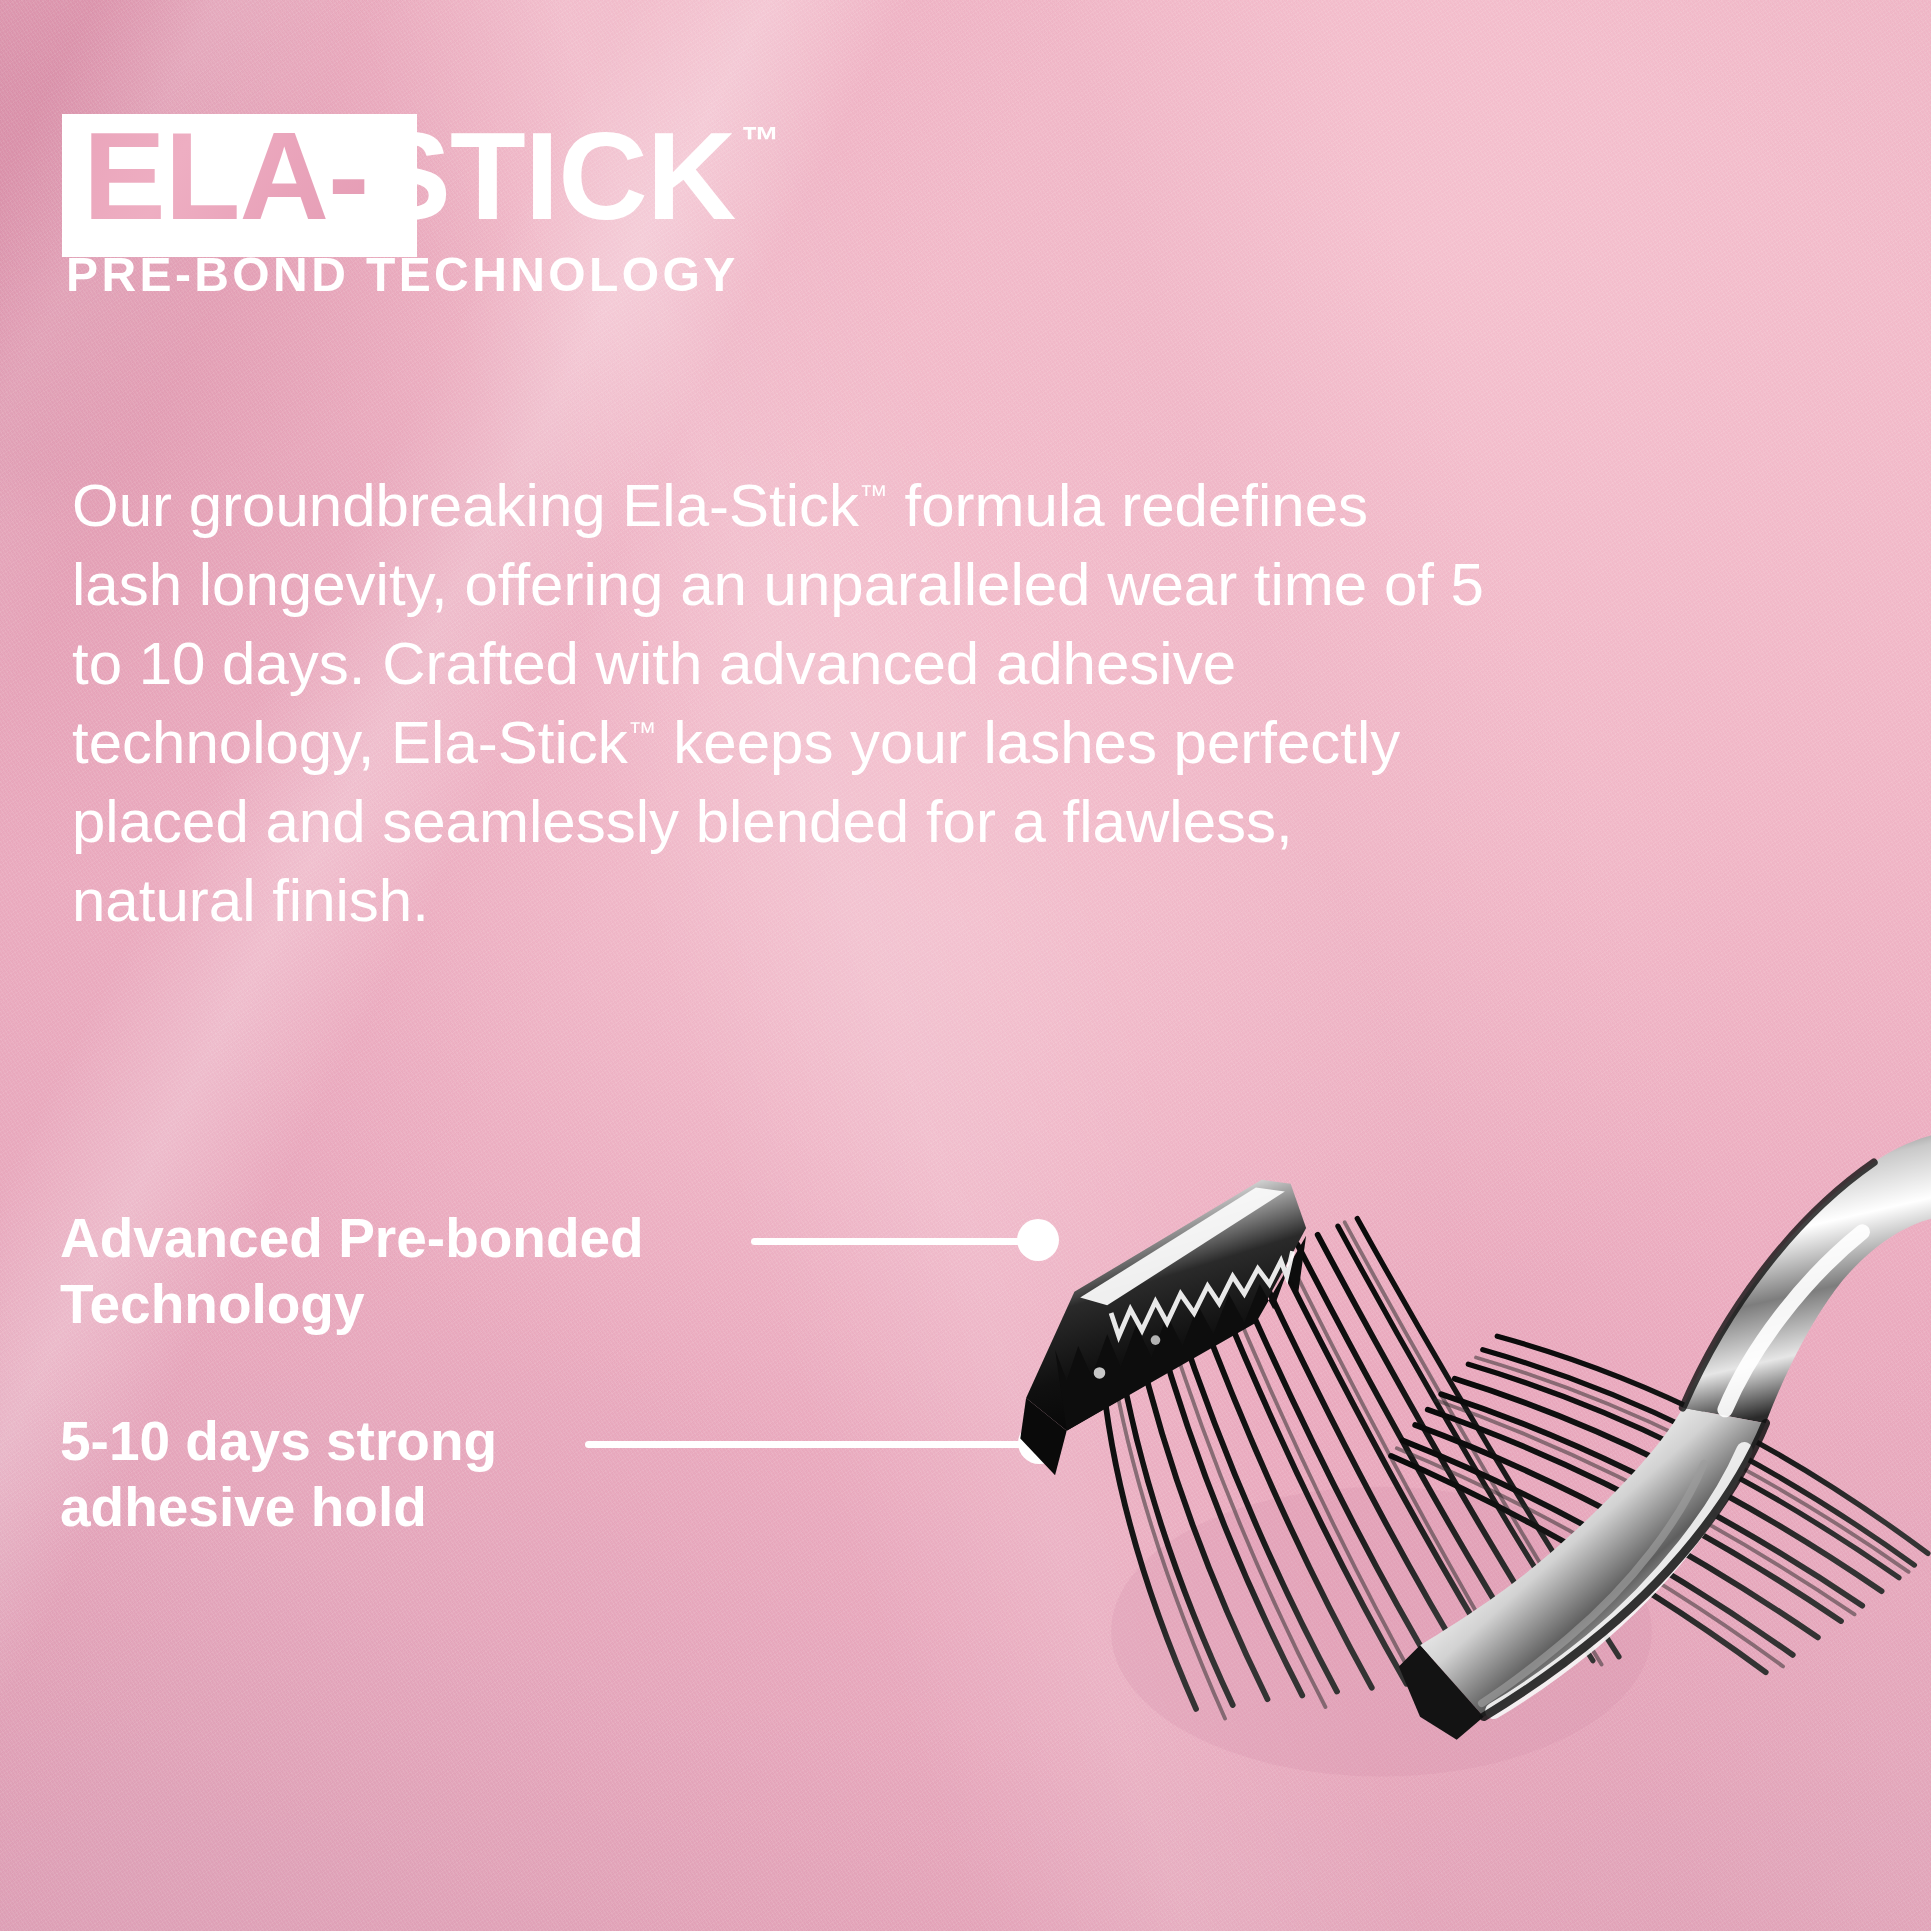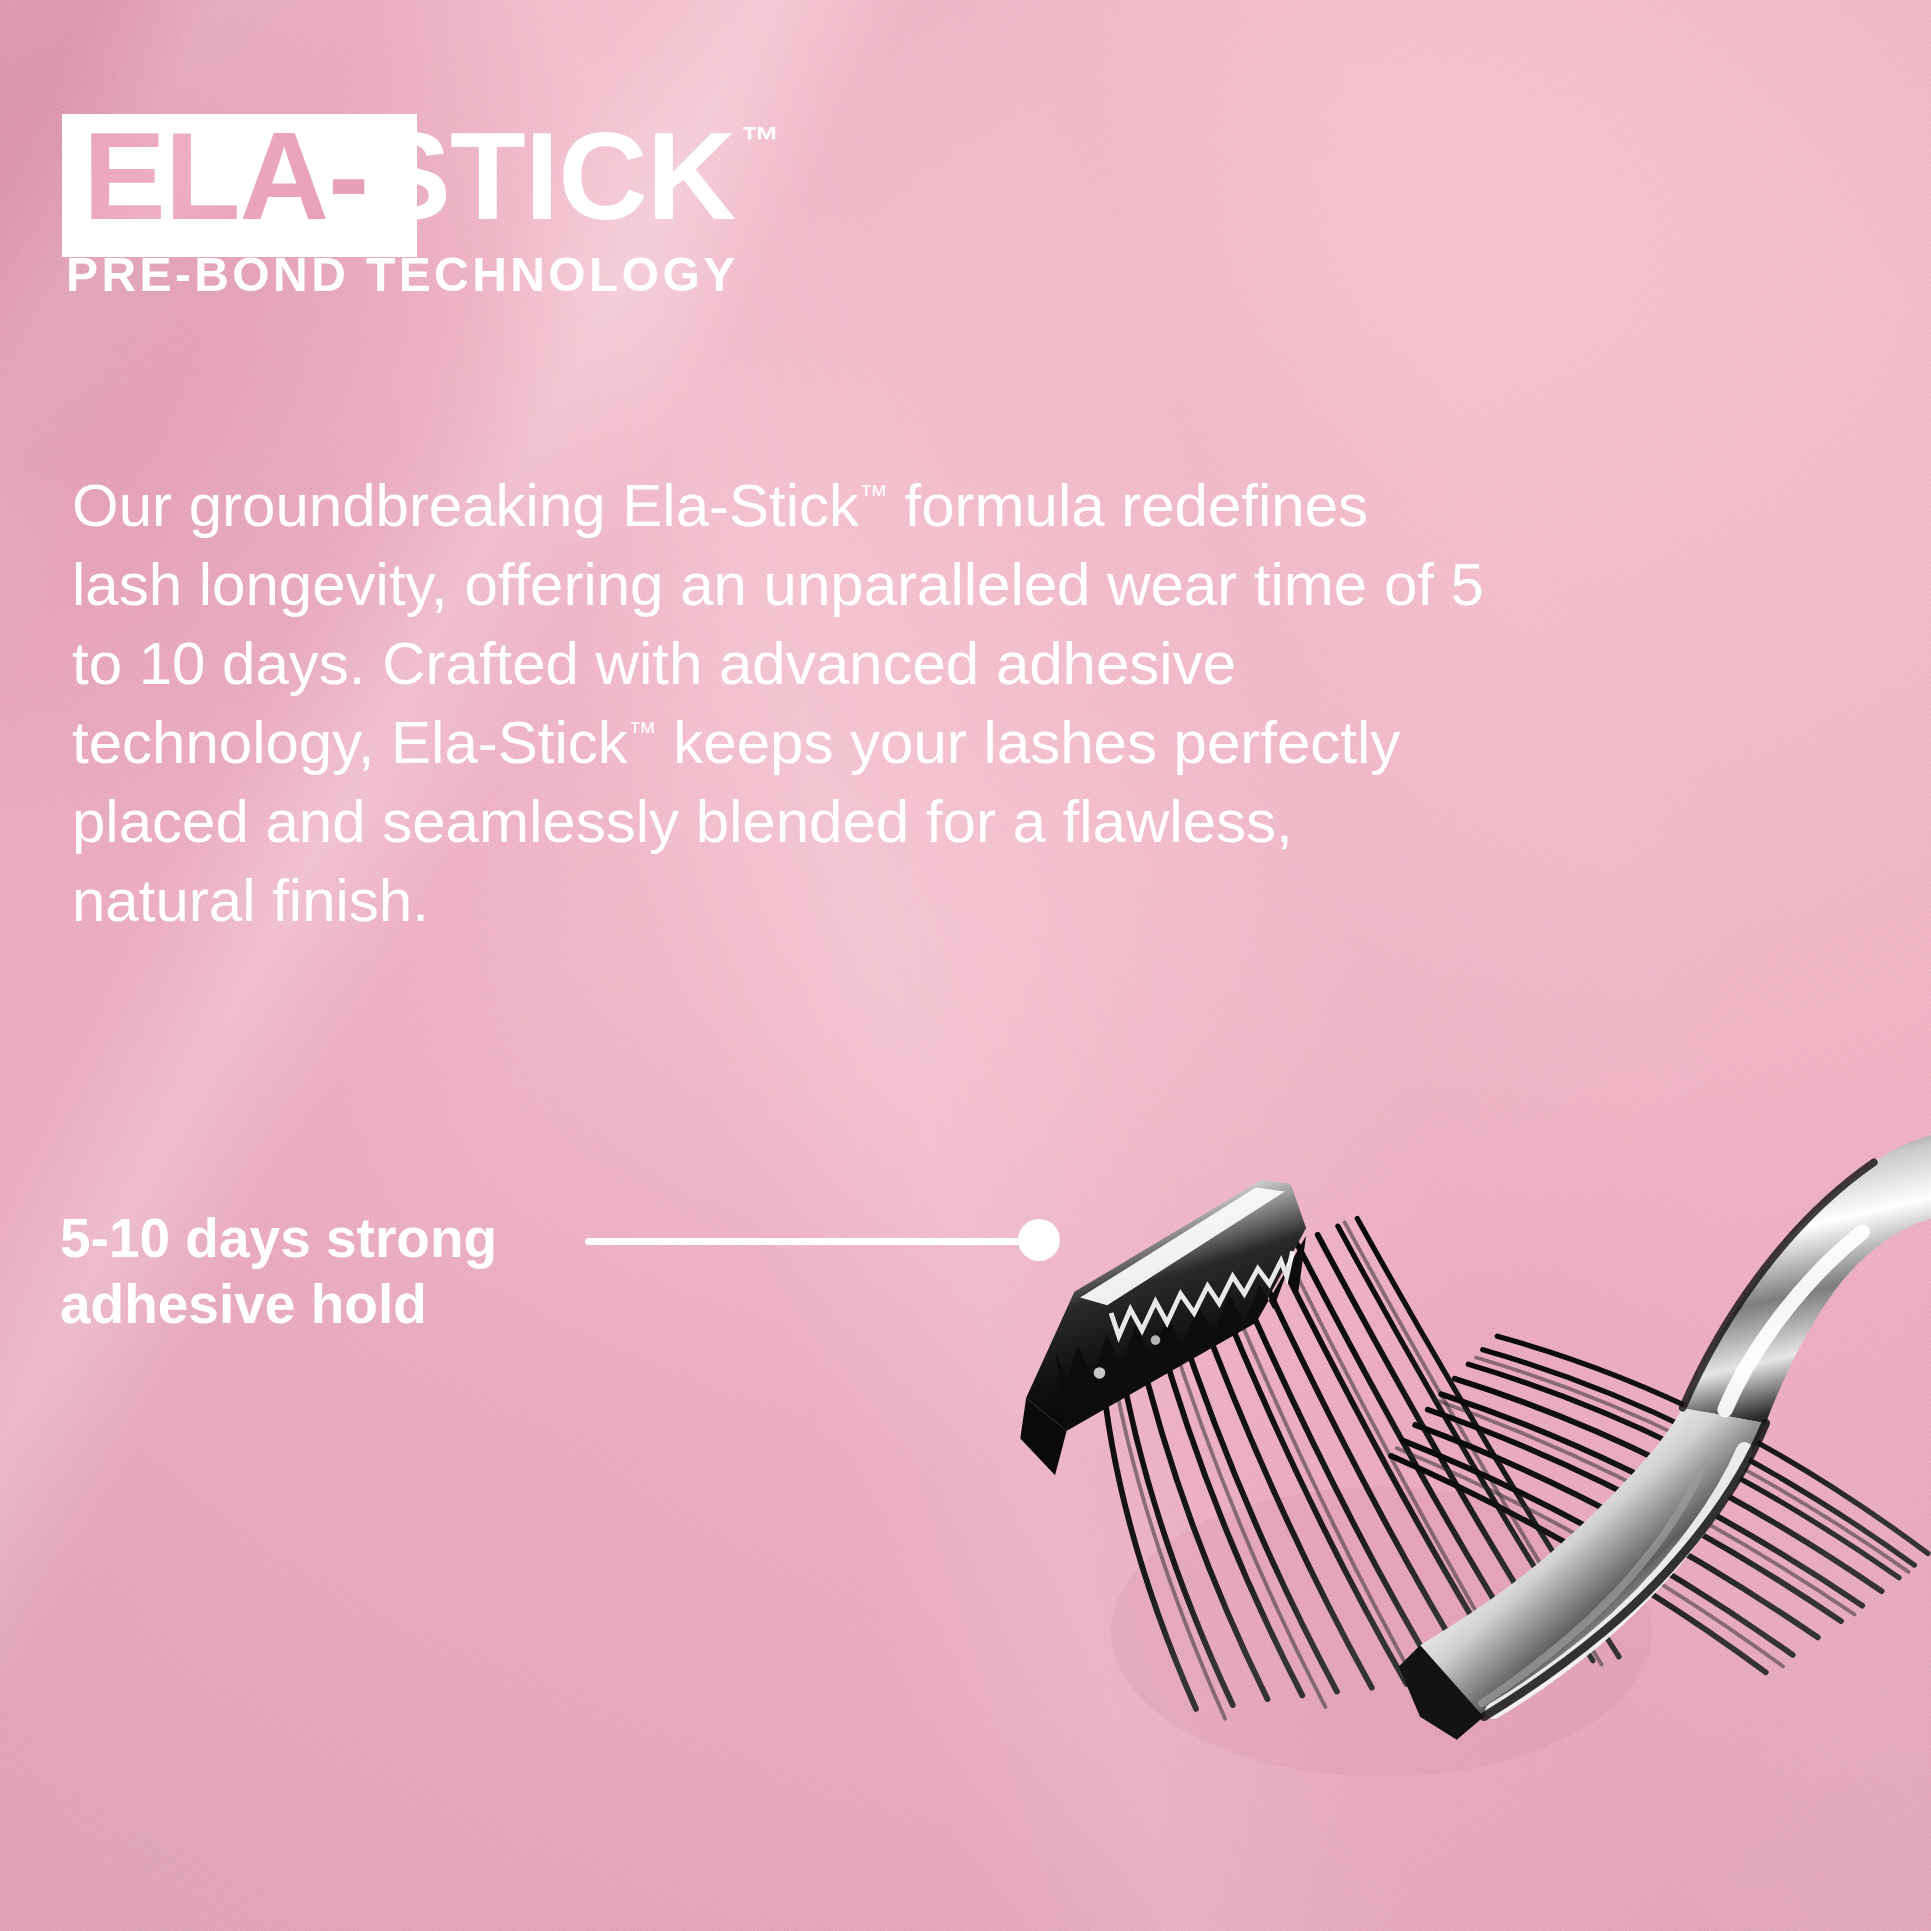--- a/index.html
+++ b/index.html
@@ -187,20 +187,28 @@
     </div>
   </div>
 
   <div id="logo-sub">PRE-BOND TECHNOLOGY</div>
 
   <p id="body-copy"><span>Our groundbreaking Ela-Stick</span><sup>™</sup><span> formula redefines lash longevity, offering an unparalleled wear time of 5 to 10 days. Crafted with advanced adhesive technology, Ela-Stick</span><sup>™</sup><span> keeps your lashes perfectly placed and seamlessly blended for a flawless, natural finish.</span></p>
 
   <div id="features">
 
 
+    <div class="feature" id="feat-1">
+      <span class="feature-label">Advanced Pre-bonded
+Technology</span>
+      <span class="connector">
+        <span class="rule"></span>
+        <span class="dot"></span>
+      </span>
+    </div>
 
     <div class="feature" id="feat-2">
       <span class="feature-label">5-10 days strong
 adhesive hold</span>
       <span class="connector">
         <span class="rule"></span>
         <span class="dot"></span>
       </span>
     </div>
 

